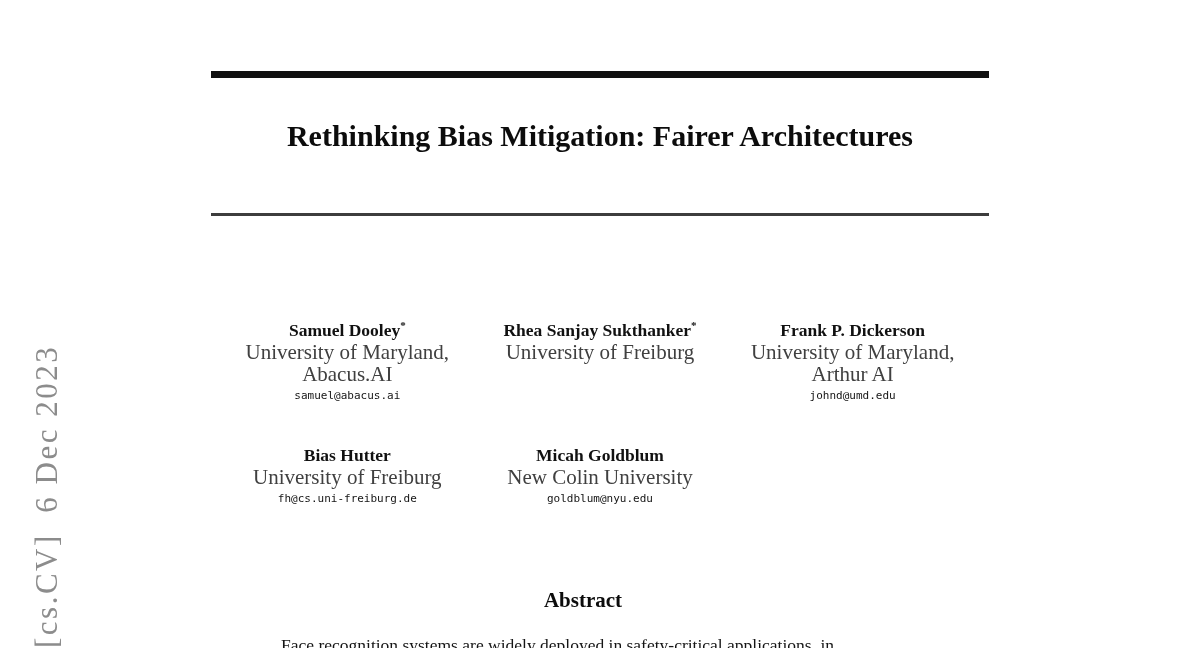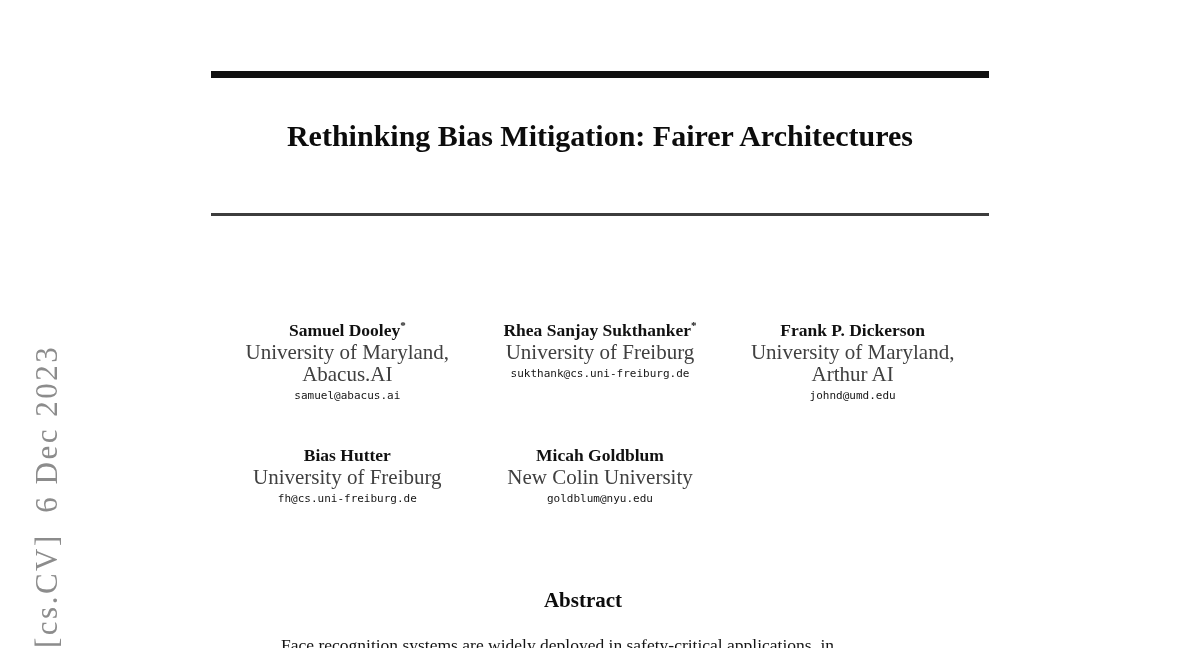--- a/index.html
+++ b/index.html
@@ -130,21 +130,20 @@
 
     <div class="author-block">
       <div class="author-name"><span>Samuel Dooley</span><sup>*</sup></div>
       <div class="author-affil">University of Maryland, Abacus.AI</div>
       <div class="author-email">samuel@abacus.ai</div>
     </div>
 
     <div class="author-block">
       <div class="author-name"><span>Rhea Sanjay Sukthanker</span><sup>*</sup></div>
       <div class="author-affil">University of Freiburg</div>
-      <div class="author-email">sukthank@cs.uni-freiburg.de</div>
     </div>
 
     <div class="author-block">
       <div class="author-name"><span>Frank P. Dickerson</span><sup></sup></div>
       <div class="author-affil">University of Maryland, Arthur AI</div>
       <div class="author-email">johnd@umd.edu</div>
     </div>
 
 
     <div class="author-block">

